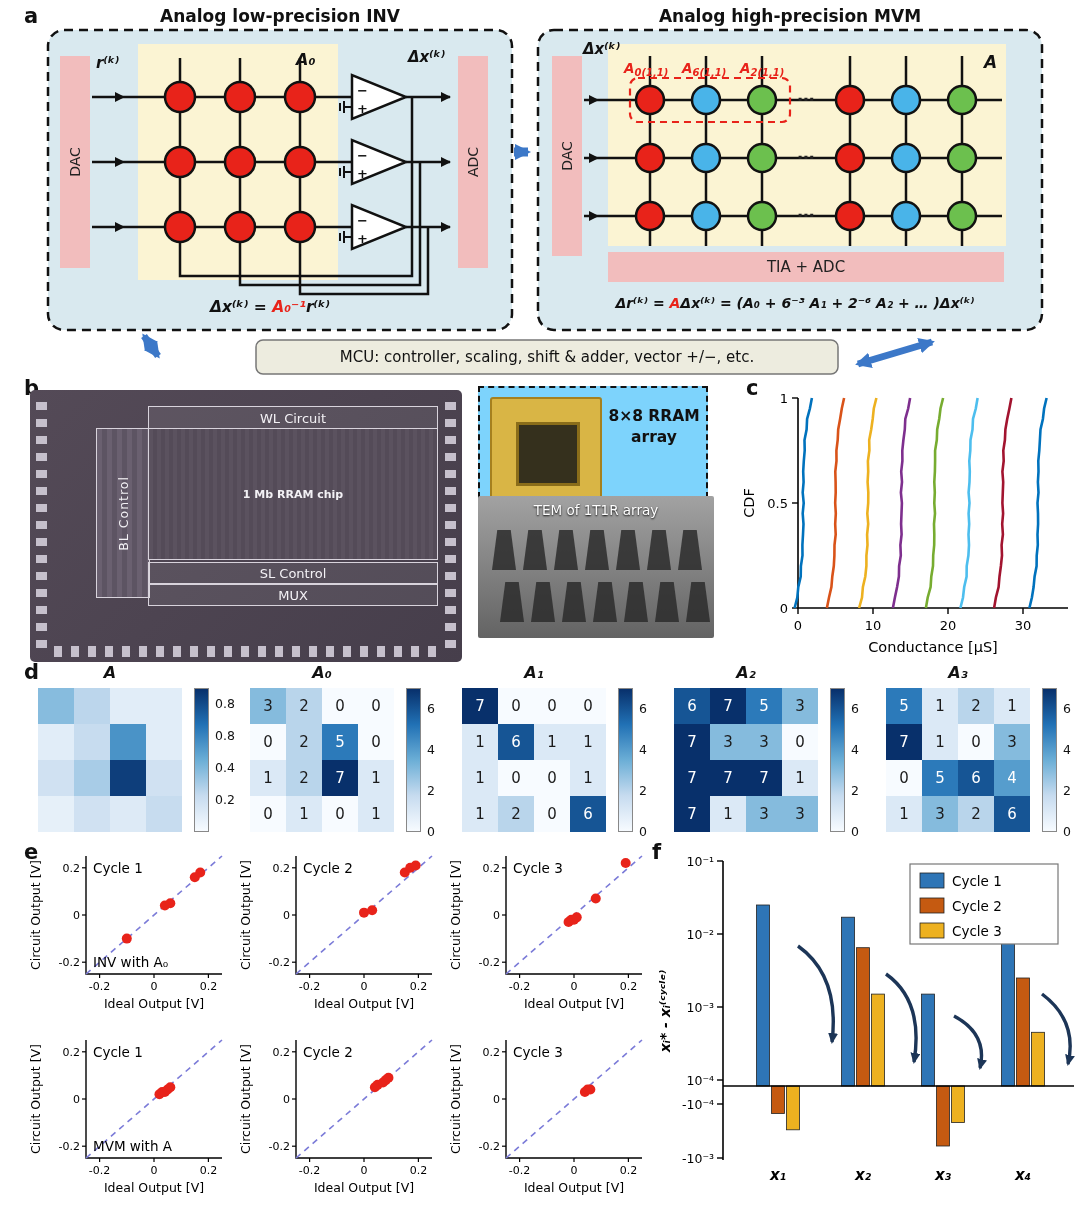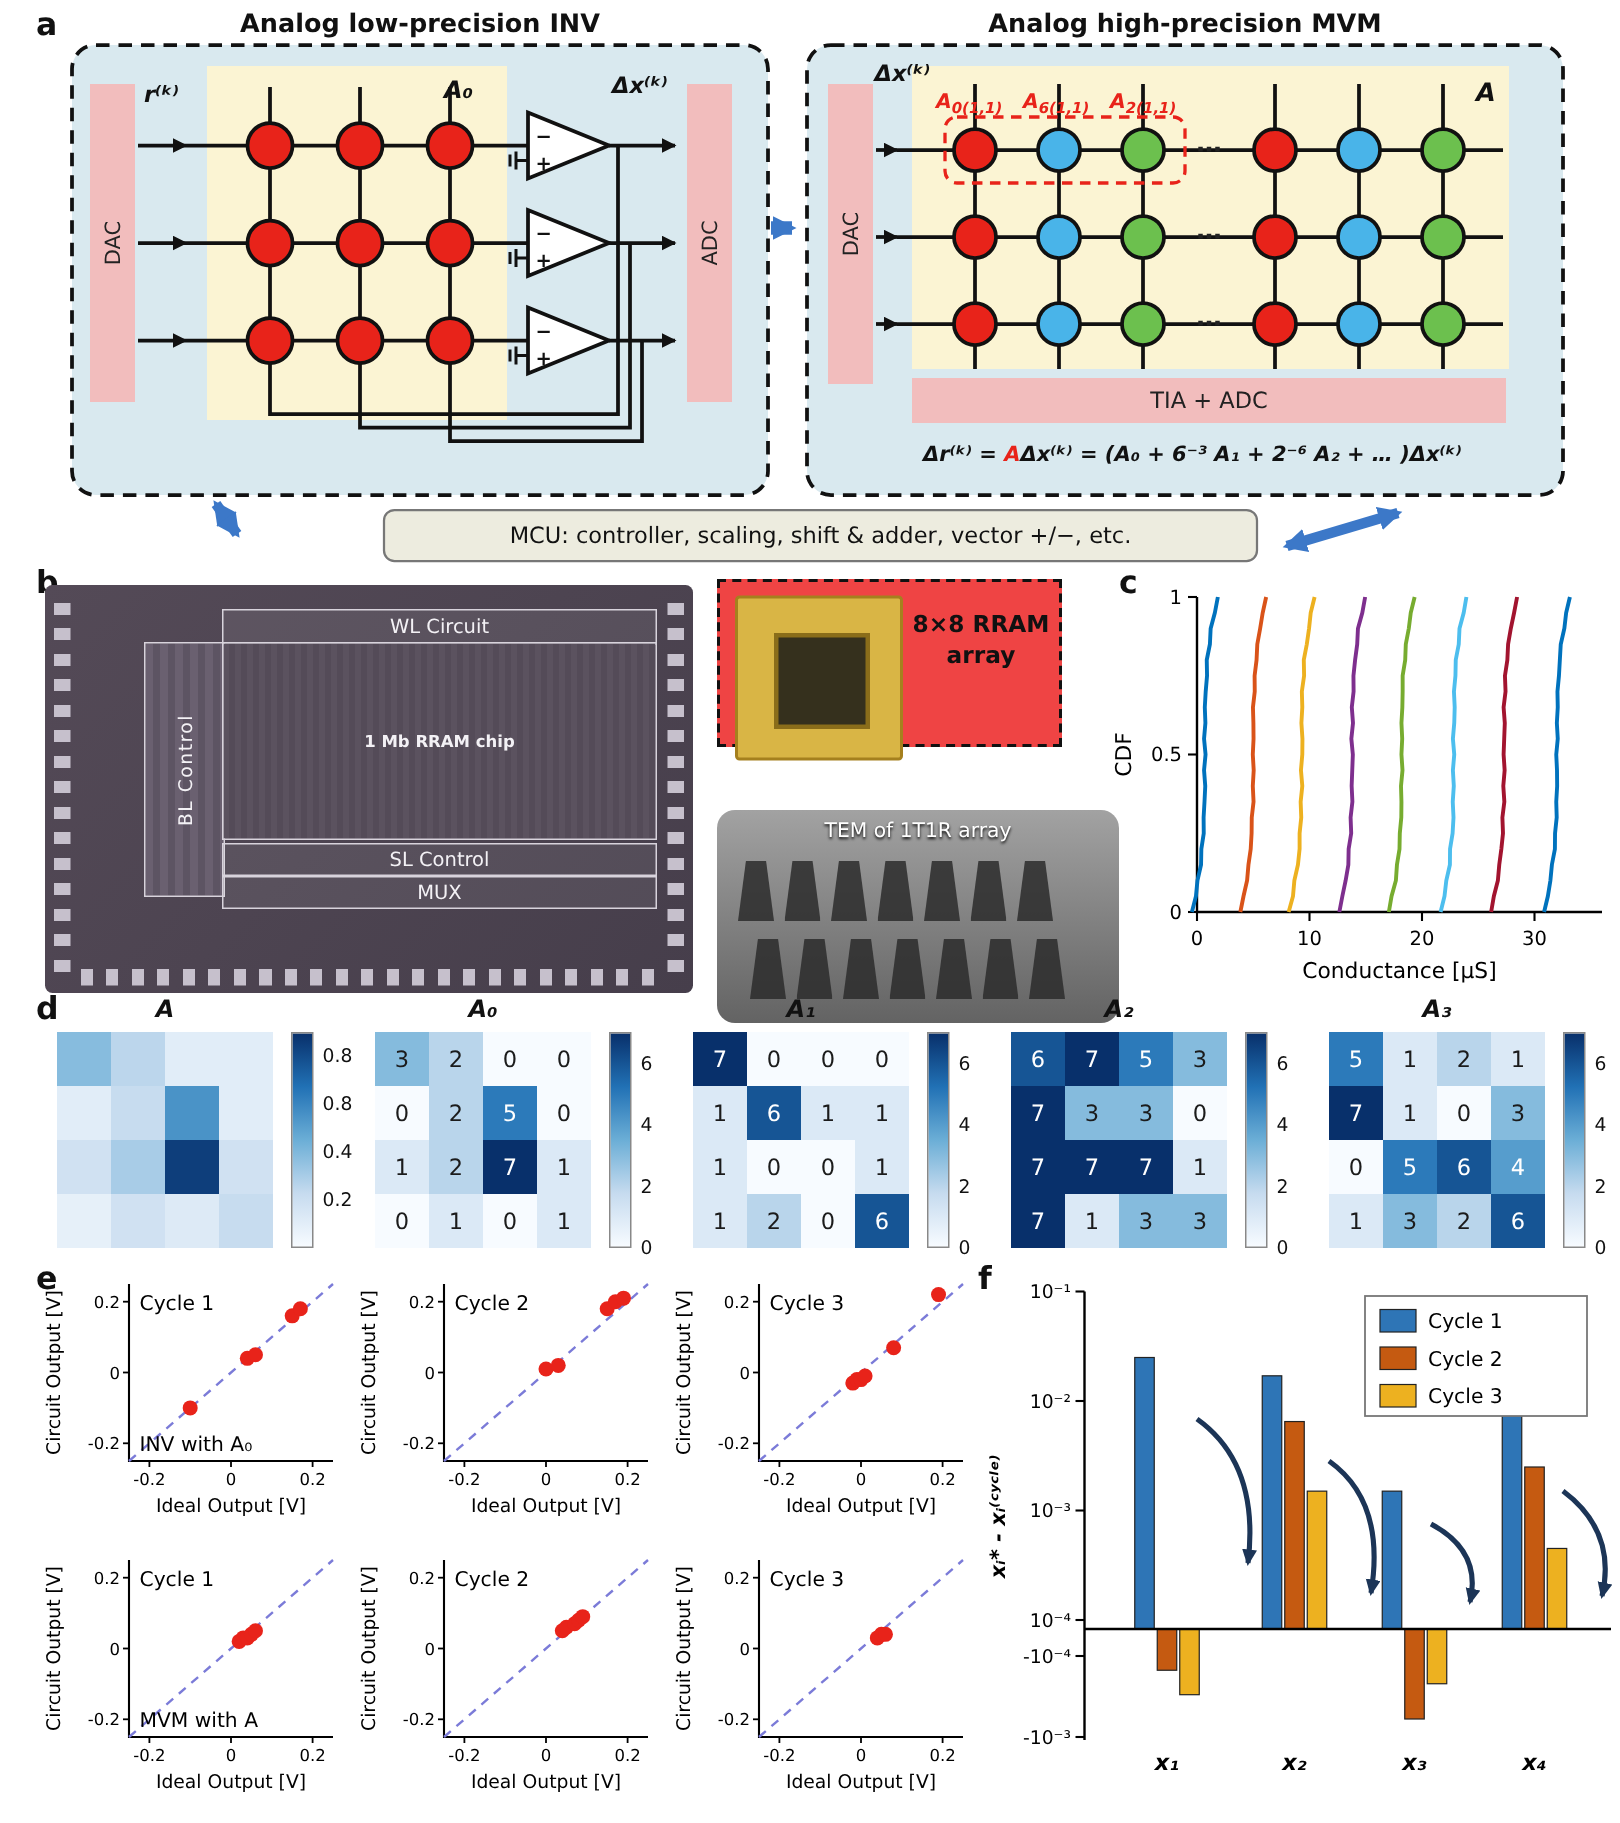--- a/index.html
+++ b/index.html
@@ -22,25 +22,25 @@
   .pads-left{left:6px;top:12px;width:11px;height:246px;background:repeating-linear-gradient(180deg,#c6c0cc 0 8px,rgba(0,0,0,0) 8px 17px)}
   .pads-right{right:6px;top:12px;width:11px;height:246px;background:repeating-linear-gradient(180deg,#c6c0cc 0 8px,rgba(0,0,0,0) 8px 17px)}
   .pads-bottom{left:24px;bottom:5px;height:11px;width:384px;background:repeating-linear-gradient(90deg,#c6c0cc 0 8px,rgba(0,0,0,0) 8px 17px)}
   .chip-box{position:absolute;border:1.5px solid #d8d3dc;color:#f3f1f5;display:flex;align-items:center;justify-content:center;font-size:13px;background:rgba(255,255,255,0.07)}
   #cb-wl{left:118px;top:16px;width:288px;height:22px}
   #cb-bl{left:66px;top:38px;width:52px;height:168px;background:repeating-linear-gradient(90deg,#6a6070 0 5px,#5d5463 5px 10px)}
   #cb-bl span{writing-mode:vertical-rl;transform:rotate(180deg);letter-spacing:1px;font-size:12.5px}
   #cb-core{left:118px;top:38px;width:288px;height:130px;background:repeating-linear-gradient(90deg,#5b525f 0 4px,#544b58 4px 8px);font-size:11px;font-weight:bold}
   #cb-sl{left:118px;top:172px;width:288px;height:20px}
   #cb-mux{left:118px;top:194px;width:288px;height:20px}
-  #arrayBox{position:absolute;left:478px;top:386px;width:230px;height:112px;background:#ef4444;border:2.5px dashed #111;border-radius:0;box-sizing:border-box}
+  #arrayBox{position:absolute;left:478px;top:386px;width:230px;height:112px;background:#7dd3fc;border:2.5px dashed #111;border-radius:0;box-sizing:border-box}
   .pkg{position:absolute;left:10px;top:9px;width:108px;height:106px;background:#d9b545;border:2px solid #a5801e;border-radius:3px}
   .pkg-die{position:absolute;left:24px;top:23px;width:58px;height:58px;background:#35301d;border:3px solid #8a6d1a}
   .arr-caption{position:absolute;left:126px;top:18px;width:96px;text-align:center;font-weight:bold;font-size:15.5px;line-height:1.35}
-  #temBox{position:absolute;left:478px;top:540px;width:268px;height:142px;background:linear-gradient(180deg,#a2a2a2,#636363);border-radius:12px;overflow:hidden}
+  #temBox{position:absolute;left:478px;top:496px;width:236px;height:142px;background:linear-gradient(180deg,#a2a2a2,#636363);border-radius:2px;overflow:hidden}
   .tem-caption{position:absolute;left:0;top:6px;width:100%;text-align:center;color:#fff;font-size:13.5px;text-shadow:0 1px 2px #000}
   #tem-shapes{position:absolute;left:0;top:0;width:100%;height:100%}
   .tem-cell{position:absolute;width:24px;height:40px;background:#2c2c2c;clip-path:polygon(22% 0,78% 0,100% 100%,0 100%);opacity:.85}
   
   #panelD{position:absolute;left:0;top:666px;width:1080px;height:180px}
   .hm-block{position:absolute;top:0;height:178px;width:200px}
   .hm-title{position:absolute;top:-3px;left:0;width:144px;text-align:center;font-weight:bold;font-style:italic;font-size:16px}
   .hm-grid{position:absolute;top:22px;left:0;display:grid;grid-template-columns:repeat(4,36px);grid-auto-rows:36px}
   .hm-cell{width:36px;height:36px;display:flex;align-items:center;justify-content:center;font-size:15px}
   .hm-bar{position:absolute;top:22px;left:156px;width:15px;height:144px;border:1px solid #888;box-sizing:border-box;
@@ -190,20 +190,21 @@
   <div class="mlabel" style="left:96px;top:54px">r⁽ᵏ⁾</div>
   <div class="mlabel" style="left:408px;top:48px">Δx⁽ᵏ⁾</div>
   <div class="mlabel" style="left:296px;top:50px;font-size:16px">A₀</div>
   <div class="mlabel" style="left:583px;top:40px">Δx⁽ᵏ⁾</div>
   <div class="mlabel" style="left:984px;top:52px;font-size:17px">A</div>
   <div id="sublabels">
       <div class="sublabel" style="left: 624px;"><span>A</span><span class="sub">0(1,1)</span></div>
       <div class="sublabel" style="left: 682px;"><span>A</span><span class="sub">6(1,1)</span></div>
       <div class="sublabel" style="left: 740px;"><span>A</span><span class="sub">2(1,1)</span></div>
     </div>
+  <div id="formula-inv" class="formula"><span>Δx⁽ᵏ⁾ = </span><span class="red">A₀⁻¹</span><span>r⁽ᵏ⁾</span></div>
   <div id="formula-mvm" class="formula"><span>Δr⁽ᵏ⁾ = </span><span class="red">A</span><span>Δx⁽ᵏ⁾ = (A₀ + 6⁻³ A₁ + 2⁻⁶ A₂ + … )Δx⁽ᵏ⁾</span></div>
   <div id="mcu-text">MCU: controller, scaling, shift &amp; adder, vector +/−, etc.</div>
 
   <div class="pl" style="left:24px;top:376px">b</div>
   <div id="chipPhoto">
     <div class="pads pads-left"></div>
     <div class="pads pads-right"></div>
     <div class="pads pads-bottom"></div>
     <div class="chip-box" id="cb-wl">
         <span>WL Circuit</span>

